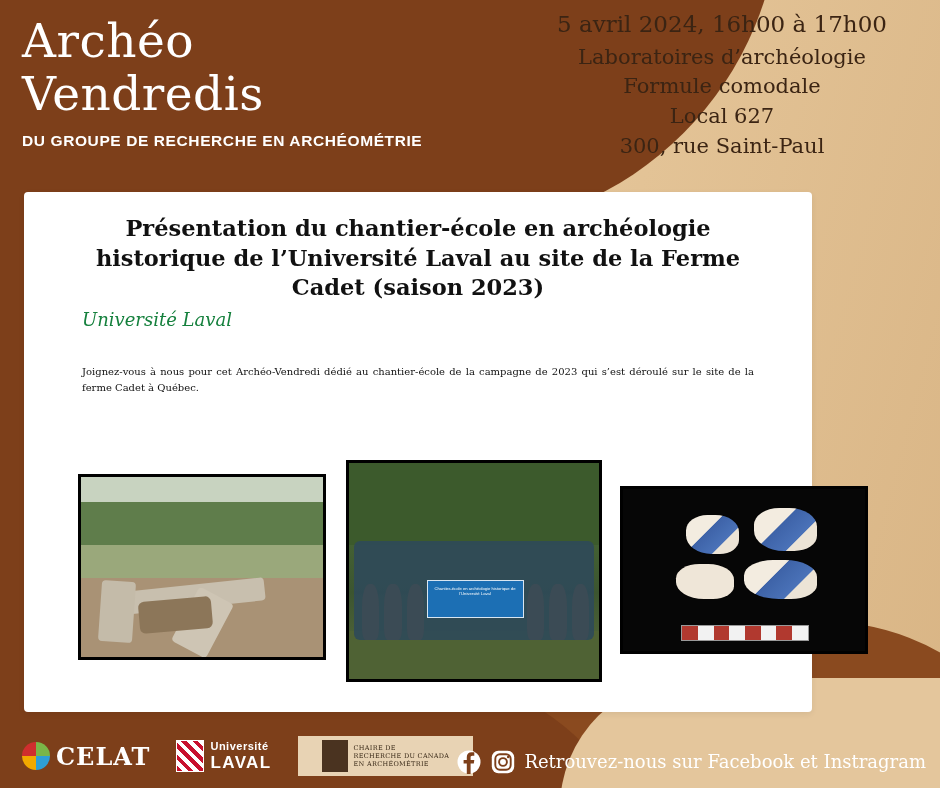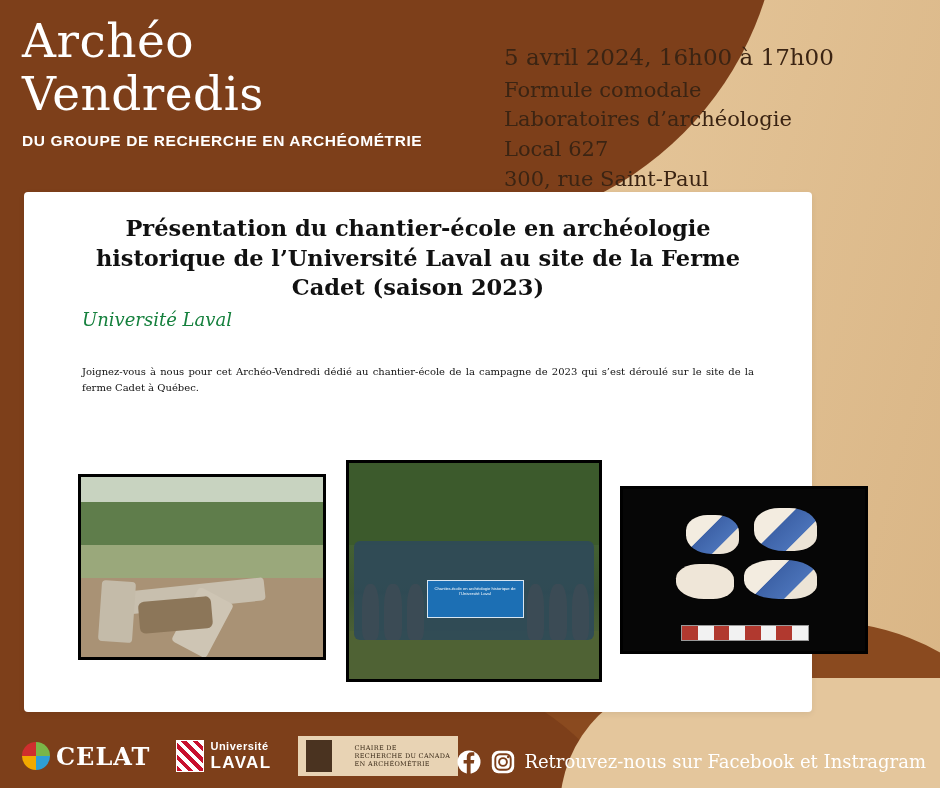--- a/index.html
+++ b/index.html
@@ -95,27 +95,26 @@
   .poster-subtitle {
     margin-top: 12px;
     font-family: "Liberation Sans", sans-serif;
     font-size: 15.5px;
     font-weight: 700;
     letter-spacing: 0.6px;
     color: #ffffff;
   }
   .meta-block {
     position: absolute;
-    right: 16px;
+    right: 8px;
     top: 8px;
     width: 420px;
-    text-align: left;
+    text-align: center;
     font-family: "DejaVu Serif", serif;
     color: #3a2110;
-    margin-top: 33px;
   }
   .meta-line {
     font-size: 21px;
     line-height: 1.42;
     color: #3b2413;
   }
   .meta-line.first {
     font-size: 23px;
     margin-bottom: 2px;
   }
@@ -267,23 +266,23 @@
   .logo-ul-text {
     font-family: "Liberation Sans", sans-serif;
     font-size: 11px;
     font-weight: 700;
     line-height: 1.15;
     color: #ffffff;
     letter-spacing: 0.5px;
   }
   .logo-ul-text .big { font-size: 17px; letter-spacing: 1.4px; display:block; }
   .logo-crc {
-    display: flex; align-items: center; gap: 23px;
+    display: flex; align-items: center; gap: 6px;
     background: #e8d3b4;
-    padding: 4px 8px;
+    padding: 4px 24px;
   }
   .logo-crc-mark { width: 26px; height: 32px; background: #4a3320; }
   .logo-crc-text {
     font-family: "DejaVu Serif", serif;
     font-size: 6.5px;
     line-height: 1.25;
     color: #3a2a18;
     letter-spacing: 0.3px;
   }
   .social {
@@ -322,22 +321,22 @@
 
   <div class="header">
     <div class="title-block">
       <div class="poster-title">Archéo</div>
       <div class="poster-title">Vendredis</div>
       <div class="poster-subtitle">DU GROUPE DE RECHERCHE EN ARCHÉOMÉTRIE</div>
     </div>
 
     <div class="meta-block">
       <div class="meta-line first">5 avril 2024, 16h00 à 17h00</div>
+      <div class="meta-line">Laboratoires d’archéologie</div>
       <div class="meta-line">Formule comodale</div>
-      <div class="meta-line">Laboratoires d’archéologie</div>
       <div class="meta-line">Local 627</div>
       <div class="meta-line">300, rue Saint-Paul</div>
     </div>
   </div>
 
   <div class="card">
     <div class="talk-title">Présentation du chantier-école en archéologie historique de l’Université Laval au site de la Ferme Cadet (saison 2023)</div>
     <div class="affiliation">Université Laval</div>
     <div class="abstract">Joignez-vous à nous pour cet Archéo-Vendredi dédié au chantier-école de la campagne de 2023 qui s’est déroulé sur le site de la ferme Cadet à Québec.</div>
 

